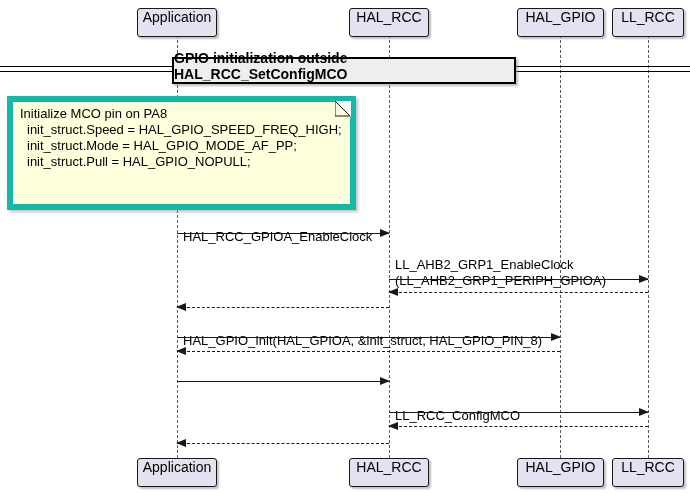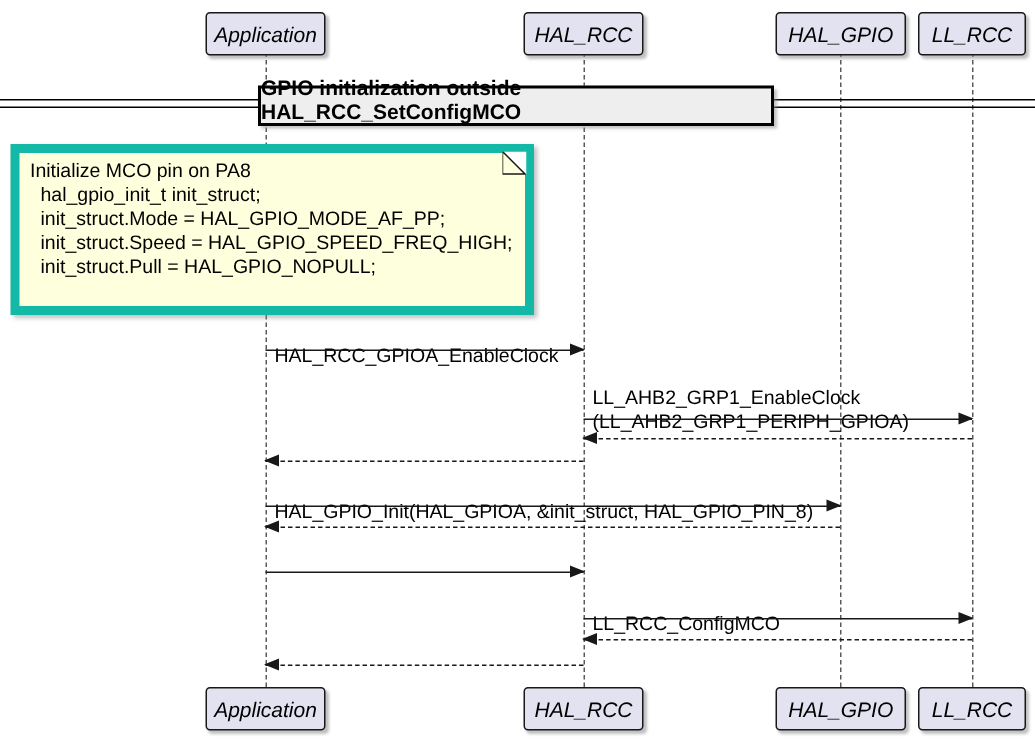--- a/index.html
+++ b/index.html
@@ -9,25 +9,24 @@
     font-family:"Liberation Sans", sans-serif;
     color:#000000;
   }
   .lifeline {
     position:absolute; top:35px; height:423px; width:0;
     border-left:1px dashed #5a5a5a;
   }
   .participant {
     position:absolute; height:27px;
     background:#E2E2F0; border:1px solid #181818; border-radius:3px;
-    display:flex; align-items:center; justify-content:center;
+    display:flex; justify-content:center;
     font-size:14px;
     box-shadow:2px 2px 2px rgba(140,140,140,0.55);
     z-index:3;
-    font-style:italic;
   }
   .rule {
     position:absolute; left:0; width:690px; height:0;
     border-top:1px solid #000000; z-index:1;
   }
   .title-box {
     position:absolute; left:172px; top:57px; width:340px; height:23px;
     background:#EEEEEE; border:2px solid #000000;
     display:flex; align-items:flex-end; justify-content:center;
     font-size:14px; font-weight:bold;
@@ -93,23 +92,22 @@
   <div class="title-box">
       <span>GPIO initialization outside HAL_RCC_SetConfigMCO</span>
     </div>
 
   <div class="note">
     <svg class="fold" width="16" height="16" viewBox="0 0 16 16">
       <path d="M0,0 L16,0 L16,16 Z" fill="#ffffff"></path>
       <path d="M0,0 L15,15 L0,15 Z" fill="#FEFFDD" stroke="#181818" stroke-width="1"></path>
     </svg>
     <div>Initialize MCO pin on PA8</div>
-    <div class="code-line">hal_gpio_init_t init_struct;</div>
+    <div class="code-line">init_struct.Speed = HAL_GPIO_SPEED_FREQ_HIGH;</div>
     <div class="code-line">init_struct.Mode = HAL_GPIO_MODE_AF_PP;</div>
-    <div class="code-line">init_struct.Speed = HAL_GPIO_SPEED_FREQ_HIGH;</div>
     <div class="code-line">init_struct.Pull = HAL_GPIO_NOPULL;</div>
   </div>
 
   <div class="msg-label" style="left:183px;top:217px">HAL_RCC_GPIOA_EnableClock</div>
   <div class="msg" style="left:177px;top:233px;width:212px">
       <span class="head right"></span>
     </div>
 
   <div class="msg-label" style="left:395px;top:245px">LL_AHB2_GRP1_EnableClock</div>
   <div class="msg-label" style="left:395px;top:261px">(LL_AHB2_GRP1_PERIPH_GPIOA)</div>

